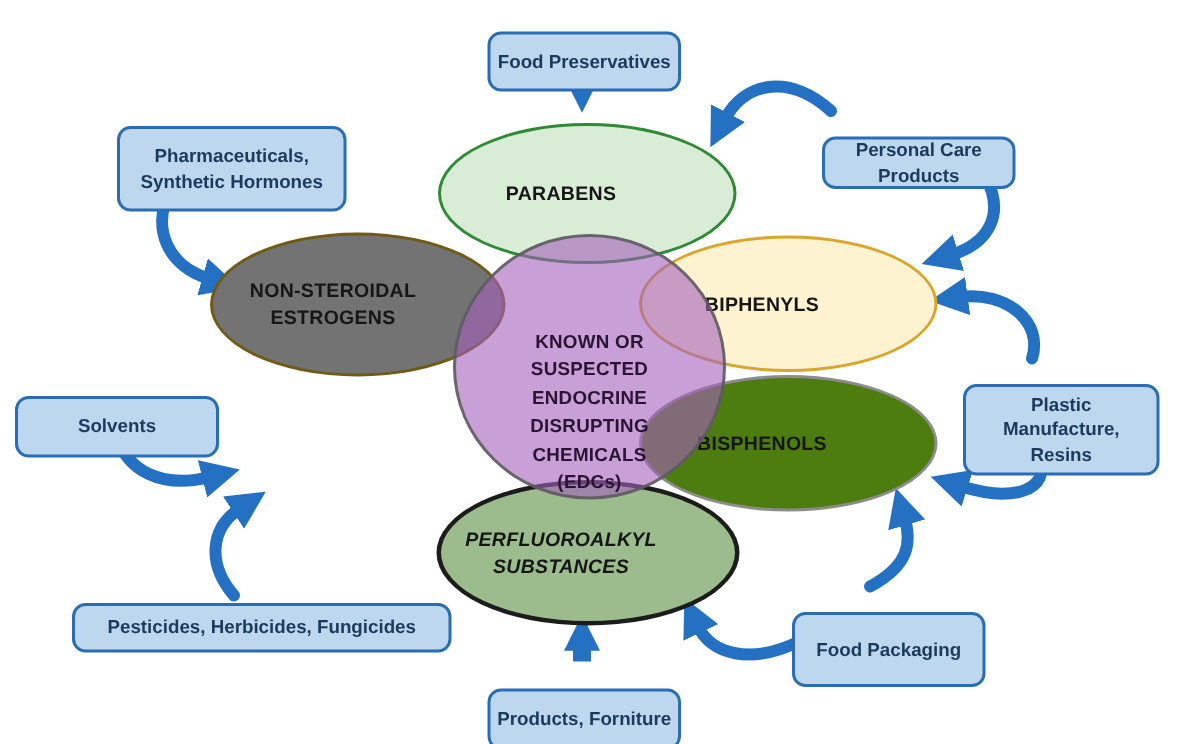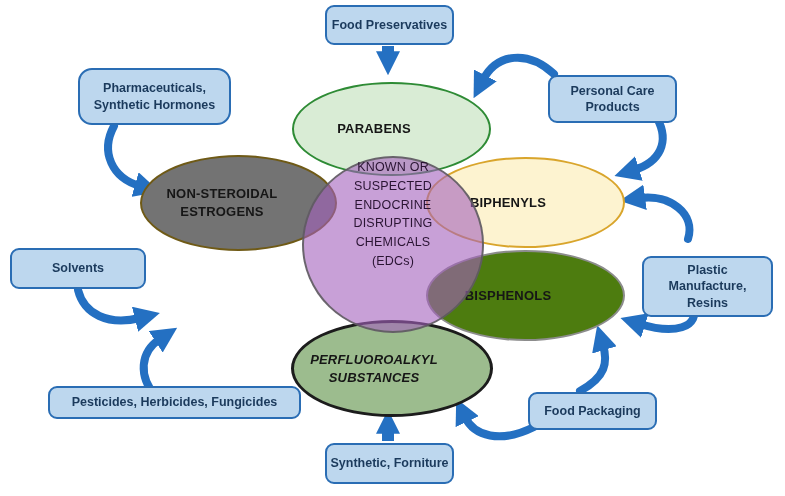--- a/index.html
+++ b/index.html
@@ -13,33 +13,34 @@
   #ah path,#ah2 path{fill:var(--arrow,#2470c2);}
   .ellipse{
     position:absolute;border-radius:50%;z-index:2;
     display:flex;align-items:center;justify-content:flex-start;text-align:center;
     font-weight:bold;font-size:13px;line-height:1.35;color:var(--label_text,#161616);
     border:2.5px solid #333;letter-spacing:.2px;
   }
   .ellipse span{display:block;width:160px;}
   .center-circle{
     position:absolute;border-radius:50%;z-index:3;
-    display:flex;align-items:flex-start;justify-content:center;text-align:center;
-    font-weight:normal;font-size:12.5px;line-height:1.5;color:var(--center_text,#2a1433);
+    display:flex;align-items:flex-end;justify-content:center;text-align:center;
+    font-weight:bold;font-size:12.5px;line-height:1.5;color:var(--center_text,#2a1433);
     background:var(--center_fill,rgba(163,97,188,.6));
     border:2.5px solid var(--center_border,rgba(90,90,90,.85));
     letter-spacing:.2px;
   }
   .center-circle span{display:block;width:106px;}
   .box{
     position:absolute;z-index:4;border-radius:9px;
     display:flex;align-items:center;justify-content:center;text-align:center;
     background:var(--box_fill,#bdd7ee);border:2.5px solid var(--box_border,#2a6db4);
     font-weight:bold;font-size:12.5px;line-height:1.3;color:var(--box_text,#1b3a5c);
     box-sizing:border-box;
+    margin-top:16px;
   }
   .box span{display:block;}
   .nowrap{white-space:nowrap;}
 </style>
 </head>
 <body>
 
 <div class="stage">
 
   <svg class="arrow-layer">
@@ -80,35 +81,35 @@
     <span>PERFLUOROALKYL SUBSTANCES</span>
   </div>
 
   <div class="center-circle" style="left:302px;top:156px;width:178px;height:173px;">
     <span>KNOWN OR SUSPECTED ENDOCRINE DISRUPTING CHEMICALS (EDCs)</span>
   </div>
 
   <div class="box" style="left:325px;top:5px;width:129px;height:40px;">
     <span class="nowrap">Food Preservatives</span>
   </div>
-  <div class="box" style="left:78px;top:68px;width:153px;height:57px;border-radius:14px;">
+  <div class="box" style="left:78px;top:68px;width:153px;height:57px;">
     <span style="width:135px;">Pharmaceuticals, Synthetic Hormones</span>
   </div>
-  <div class="box" style="left:548px;top:75px;width:129px;height:48px;">
+  <div class="box" style="left:548px;top:75px;width:129px;height:35px;">
     <span style="width:100px;">Personal Care Products</span>
   </div>
-  <div class="box" style="left:642px;top:256px;width:131px;height:61px;">
+  <div class="box" style="left:642px;top:240px;width:131px;height:61px;">
     <span style="width:100px;">Plastic Manufacture, Resins</span>
   </div>
   <div class="box" style="left:10px;top:248px;width:136px;height:41px;">
     <span class="nowrap">Solvents</span>
   </div>
   <div class="box" style="left:48px;top:386px;width:253px;height:33px;">
     <span class="nowrap">Pesticides, Herbicides, Fungicides</span>
   </div>
   <div class="box" style="left:325px;top:443px;width:129px;height:41px;">
-    <span class="nowrap">Synthetic, Forniture</span>
+    <span class="nowrap">Products, Forniture</span>
   </div>
-  <div class="box" style="left:528px;top:392px;width:129px;height:38px;">
+  <div class="box" style="left:528px;top:392px;width:129px;height:50px;">
     <span class="nowrap">Food Packaging</span>
   </div>
 
 </div>
 
 </body></html>

